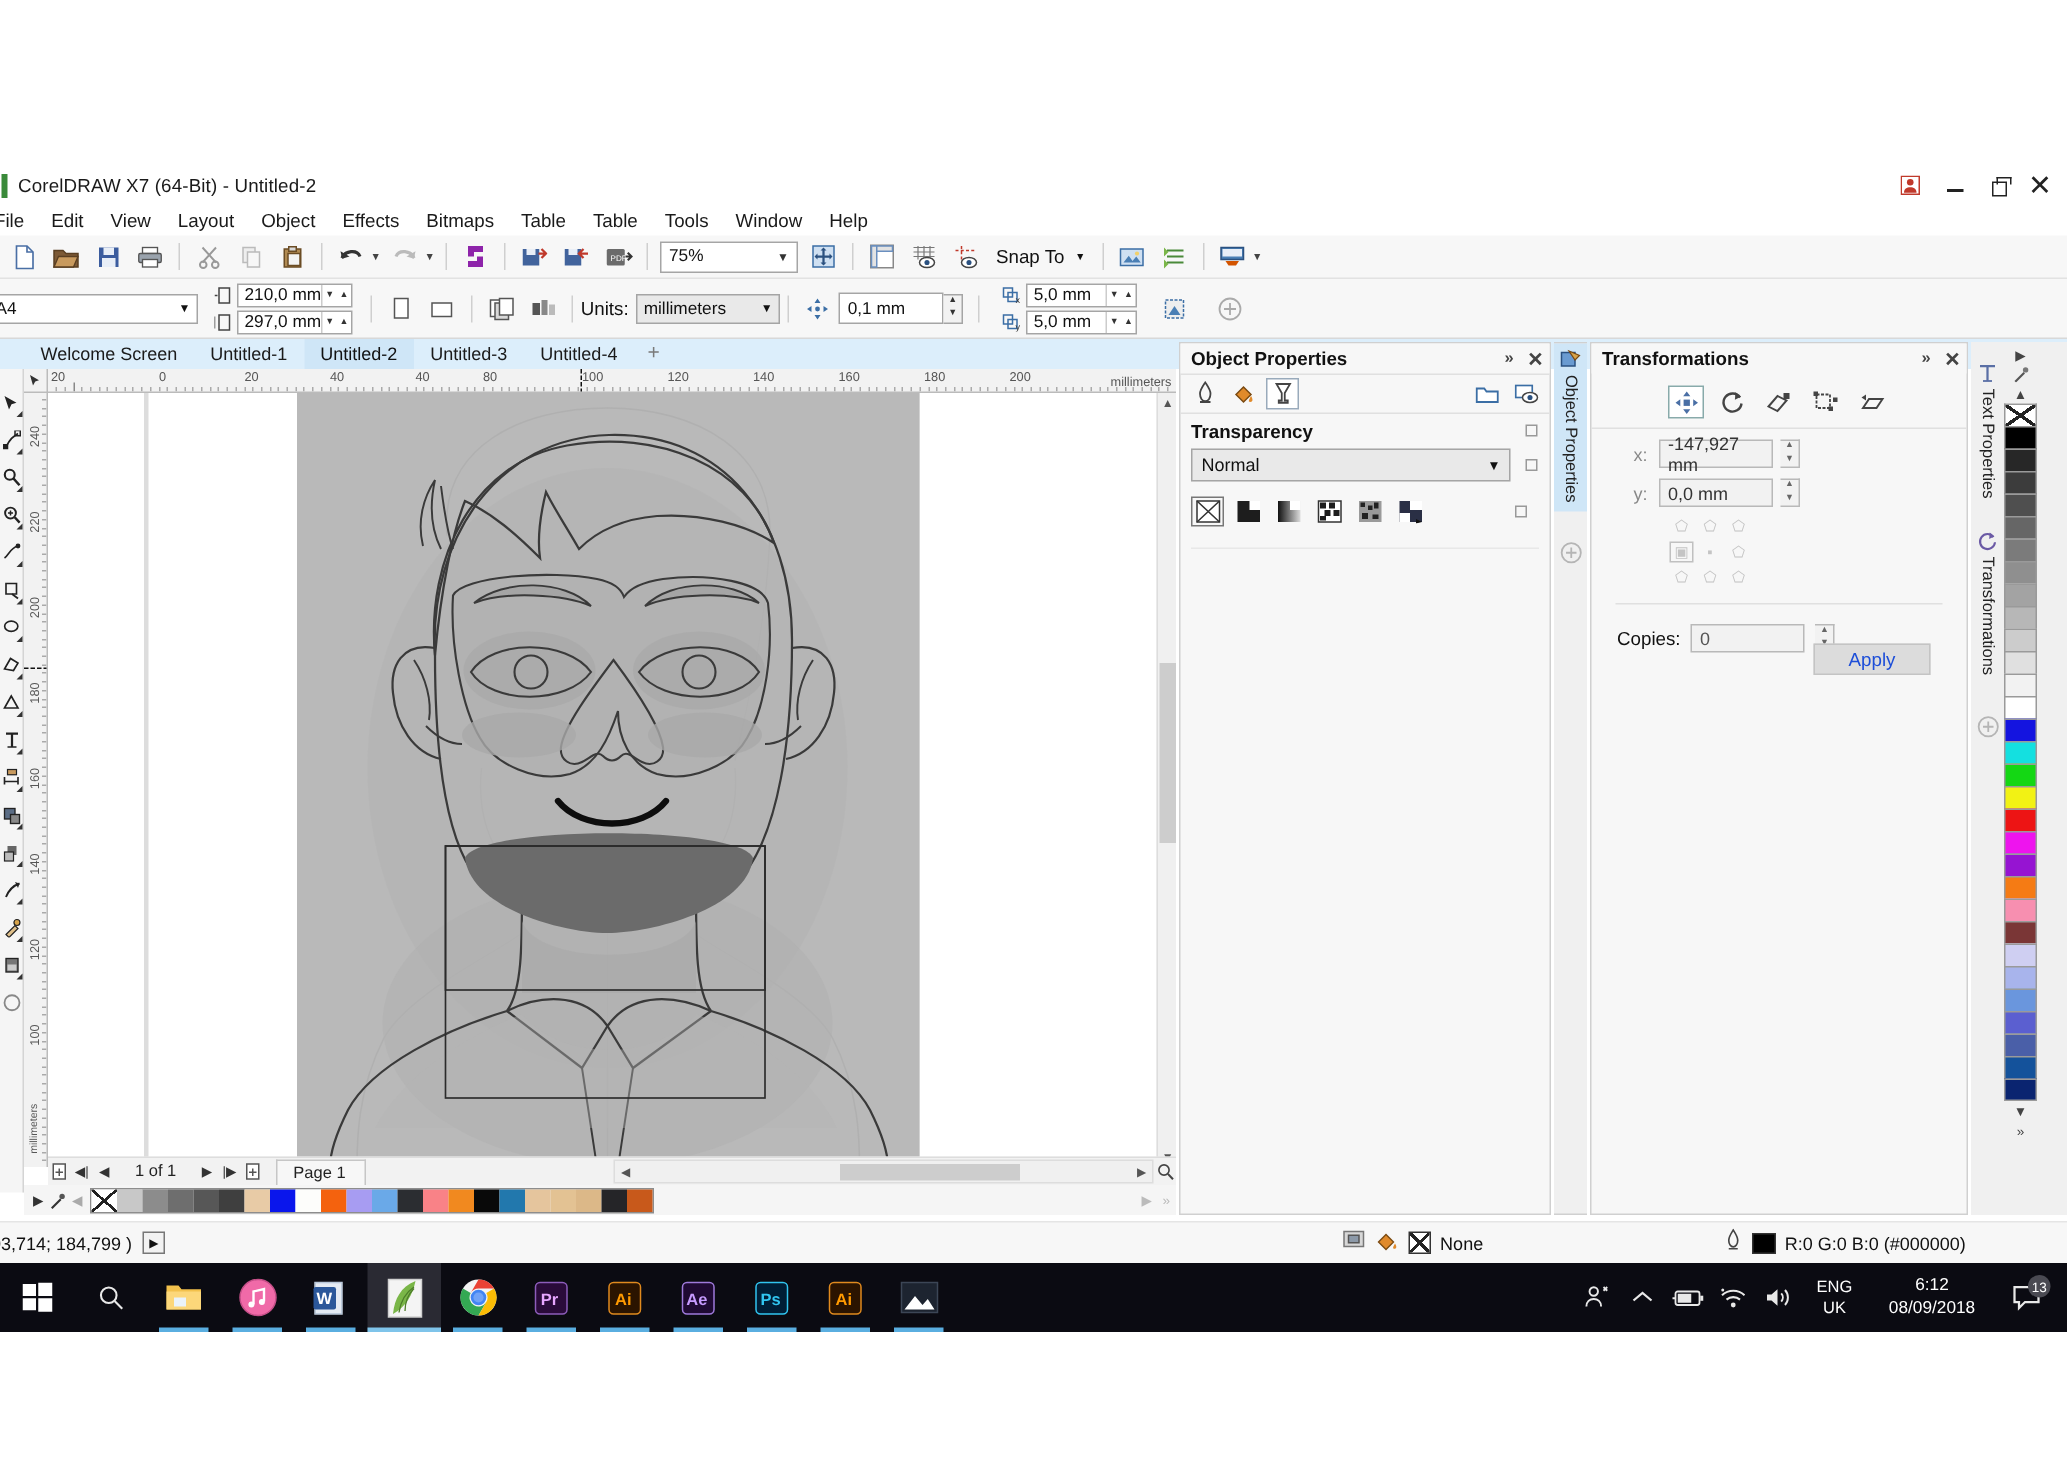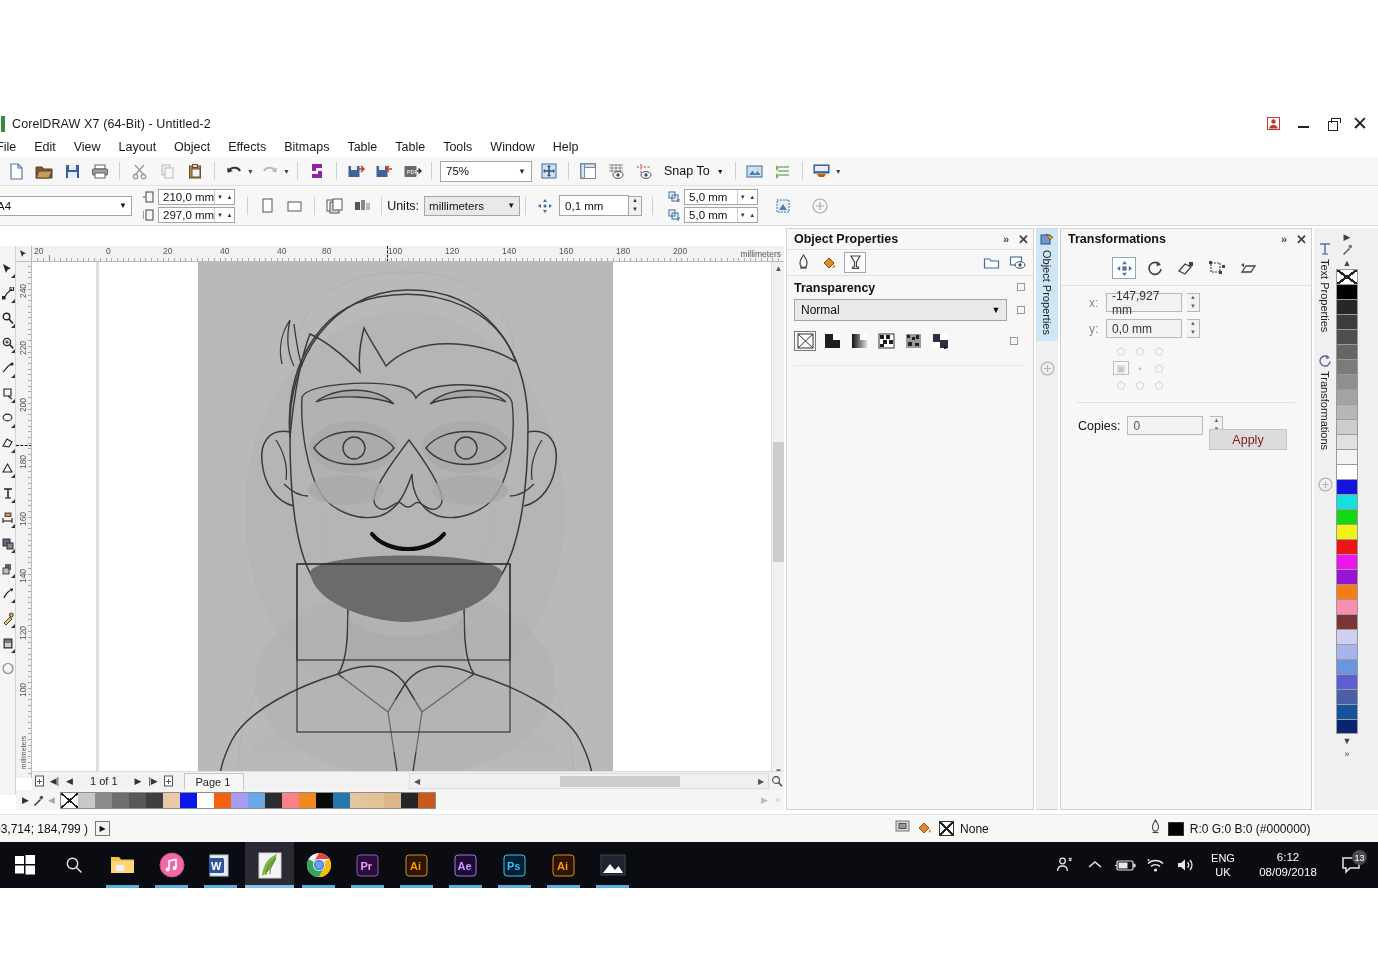--- a/index.html
+++ b/index.html
@@ -264,21 +264,21 @@
   .anchor-grid { display:grid; grid-template-columns:repeat(3,16px); gap:3px; padding:6px 0 0 52px; }
   .anchor-cell { width:16px; height:14px; display:flex; align-items:center; justify-content:center;
                  color:#c4c4c4; font-size:10px; }
   .anchor-cell.sel { border:1px solid #c0c0c0; }
   .copies-row { display:flex; align-items:center; gap:7px; padding:13px 0 0 17px; }
   .copies-lbl { font-size:12.5px; color:#111; }
   .copies-field { width:76px; height:19px; border:1px solid #b9b9b9; background:#f2f2f2;
                   font-size:12px; color:#555; display:flex; align-items:center; padding-left:5px;}
   .apply-btn { position:absolute; right:24px; top:200px; width:78px; height:21px;
                background:#dcdcdc; border:1px solid #c4c4c4; display:flex; align-items:center;
-               justify-content:center; font-size:12.5px; color:#7f1d1d; }
+               justify-content:center; font-size:12.5px; color:#1d4ed8; }
   .tr-divider { height:1px; background:#e0e0e0; margin:10px 16px 0 16px; }
 
   
   .rightpal {
     position:absolute; left:1314px; top:228px; width:64px; height:582px;
     background:#f0f0f0; display:flex;
   }
   .rp-vtabs { width:22px; background:#f0f0f0; }
   .rp-colors { width:22px; margin-left:0px; display:flex; flex-direction:column;
                align-items:center; padding-top:2px; }
@@ -663,20 +663,29 @@
         </svg>
     </div>
     <div class="tb-btn" style="margin-left:10px">
       <svg width="18" height="18" viewBox="0 0 18 18">
           <circle cx="9" cy="9" r="7" fill="none" stroke="#aaa" stroke-width="1.2"></circle>
           <path d="M9 5v8M5 9h8" stroke="#aaa" stroke-width="1.2"></path>
         </svg>
     </div>
   </div>
 
+  <div class="tabbar">
+    <div style="width:16px"></div>
+    <div class="doc-tab">Welcome Screen</div>
+    <div class="doc-tab">Untitled-1</div>
+    <div class="doc-tab active">Untitled-2</div>
+    <div class="doc-tab">Untitled-3</div>
+    <div class="doc-tab">Untitled-4</div>
+    <div class="doc-tab plus">+</div>
+  </div>
 
   <div class="toolbox">
     <div class="tool">
       <svg width="11" height="12" viewBox="0 0 11 12">
           <path d="M1 1l8 4.5-3.3 1L4 10z" fill="#222"></path>
         </svg>
       <div class="flyout"></div>
     </div>
     <div class="tool">
       <svg width="12" height="13" viewBox="0 0 12 13">

